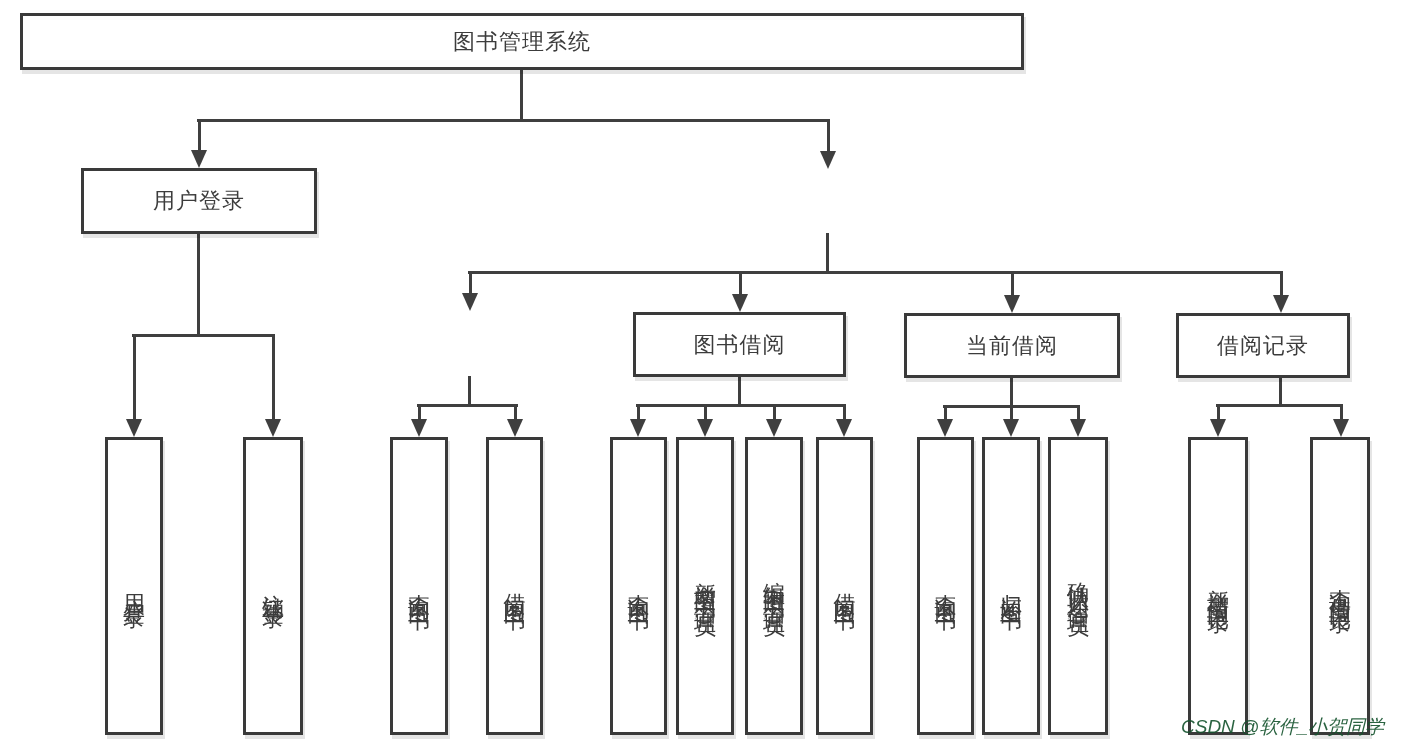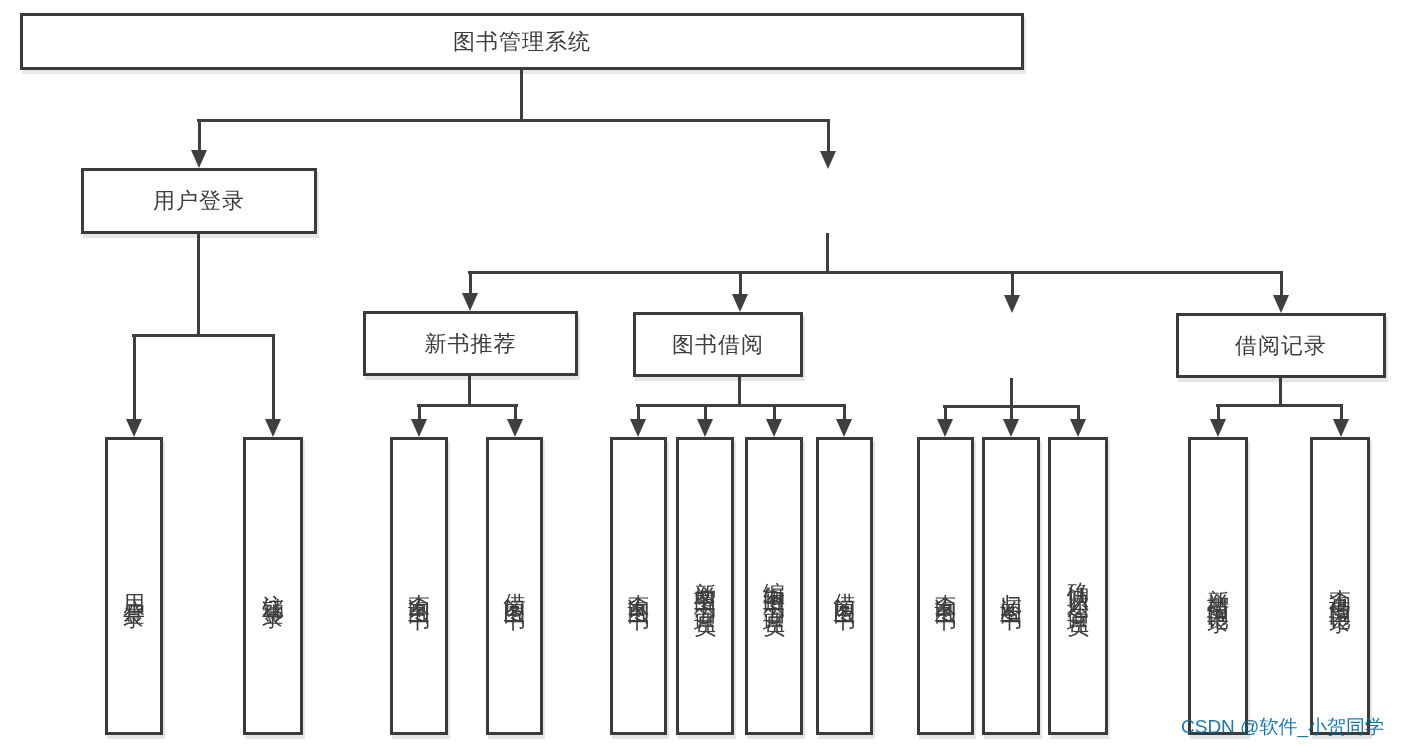--- a/index.html
+++ b/index.html
@@ -20,35 +20,35 @@
   }
   .vline { position:absolute; background:#3f3f3f; width:3px; z-index:1; }
   .hline { position:absolute; background:#3f3f3f; height:3px; z-index:1; }
   .head {
     position:absolute; width:0; height:0; z-index:1;
     border-left:8px solid transparent; border-right:8px solid transparent;
     border-top:18px solid #3f3f3f;
   }
   .watermark {
     position:absolute; left:1181px; top:714px; z-index:5;
-    font-size:19px; color:#0369a1; opacity:0.9; white-space:nowrap;
+    font-size:19px; color:#14532d; opacity:0.9; white-space:nowrap;font-style:italic;
   }
 </style>
 </head>
 <body>
 
 <div id="canvas">
 
   <div class="box h" style="left:20px;top:13px;width:1004px;height:57px">图书管理系统</div>
 
   <div class="box h" style="left:81px;top:168px;width:236px;height:66px">用户登录</div>
 
-  <div class="box h" style="left:363px;top:311px;width:215px;height:65px">新书推荐</div>
-  <div class="box h" style="left:633px;top:312px;width:170px;height:65px">图书借阅</div>
-  <div class="box h" style="left:1176px;top:313px;width:210px;height:65px">借阅记录</div>
+  <div class="box h" style="left:633px;top:312px;width:213px;height:65px">图书借阅</div>
+  <div class="box h" style="left:904px;top:313px;width:216px;height:65px">当前借阅</div>
+  <div class="box h" style="left:1176px;top:313px;width:174px;height:65px">借阅记录</div>
 
   <div class="box v" style="left:105px;top:437px;width:58px;height:298px">用户登录</div>
   <div class="box v" style="left:243px;top:437px;width:60px;height:298px">注销登录</div>
 
   <div class="box v" style="left:390px;top:437px;width:58px;height:298px">查询图书</div>
   <div class="box v" style="left:486px;top:437px;width:57px;height:298px">借阅图书</div>
 
   <div class="box v" style="left:610px;top:437px;width:57px;height:298px">查询图书</div>
   <div class="box v" style="left:676px;top:437px;width:58px;height:298px">新增图书（管理员）</div>
   <div class="box v" style="left:745px;top:437px;width:58px;height:298px">编辑图书（管理员）</div>

